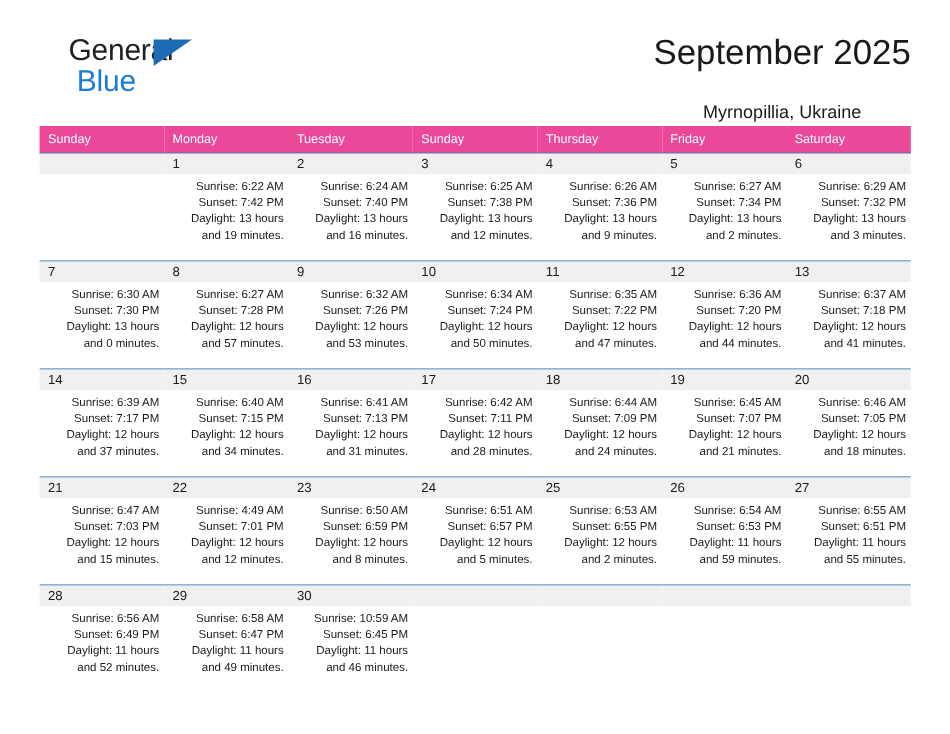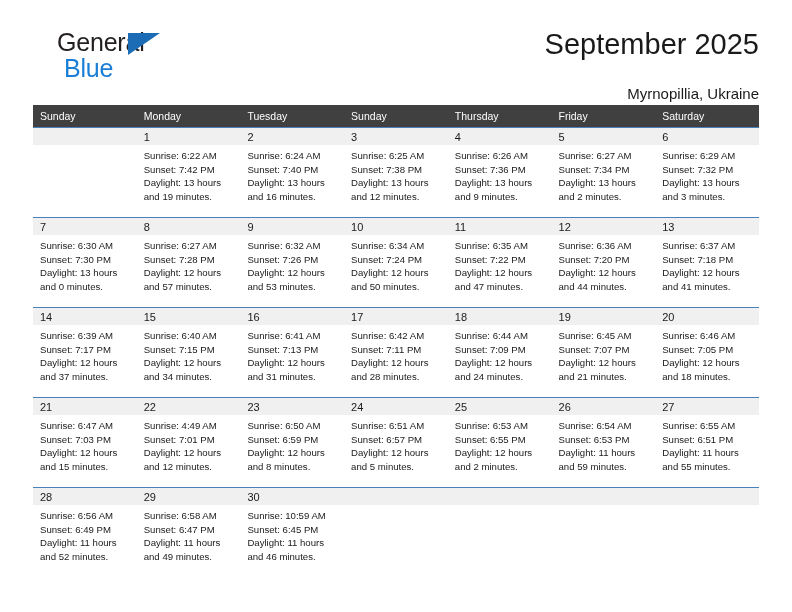--- a/index.html
+++ b/index.html
@@ -64,21 +64,21 @@
     line-height: 28px;
     color: #1a7ed6;
     letter-spacing: -0.2px;
     font-weight: 400;
   }
 
   .title-wrap {
     position: absolute;
     right: 0;
     top: -2px;
-    text-align: right;
+    text-align: center;
   }
   .cal-title {
     font-size: 29px;
     line-height: 36px;
     font-weight: 400;
     color: #1a1a1a;
     white-space: nowrap;
   }
   .cal-subtitle {
     font-size: 15px;
@@ -92,21 +92,21 @@
   
   .calendar {
     position: absolute;
     left: 33px;
     top: 105px;
     width: 726px;
     border-collapse: collapse;
     table-layout: fixed;
   }
   .calendar th {
-    background: #404040;
+    background: #ec4899;
     color: #ffffff;
     font-size: 10.5px;
     font-weight: 400;
     text-align: left;
     padding: 5px 0 5px 7px;
     height: 11px;
     border: none;
   }
   .calendar td {
     vertical-align: top;
@@ -133,20 +133,21 @@
     box-sizing: border-box;
   }
   .cell.empty .date-band {
     background: #f0f0f0;
   }
   .details {
     padding: 4px 4px 0 7px;
     font-size: 9.6px;
     line-height: 13.5px;
     color: #1a1a1a;
+    text-align: right;
   }
   .details div {
     white-space: nowrap;
   }
 </style>
 </head>
 <body>
 
 <div class="page">
 

